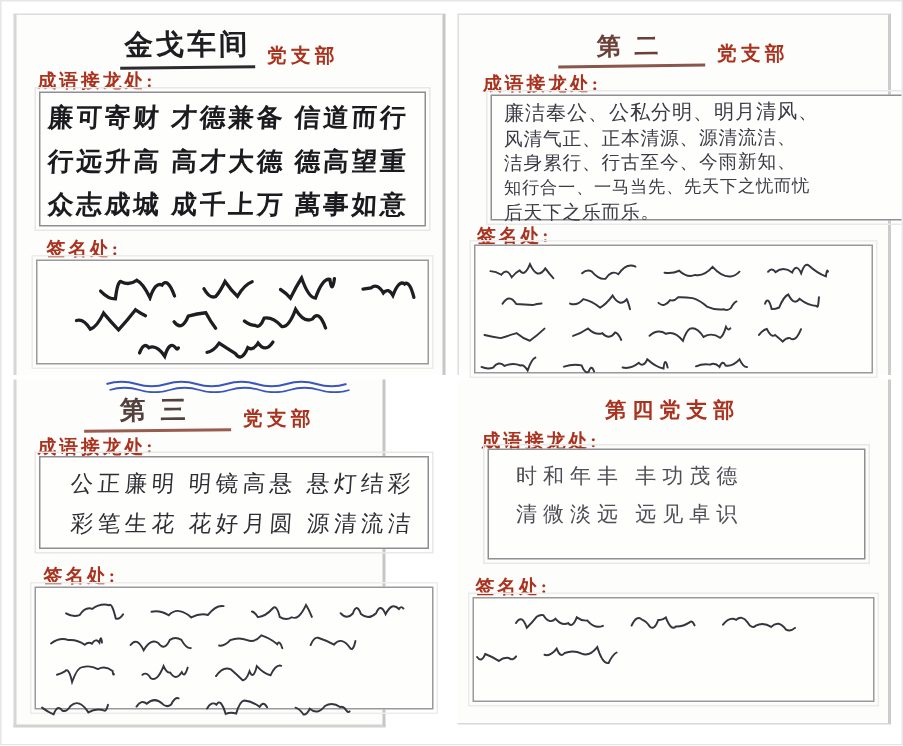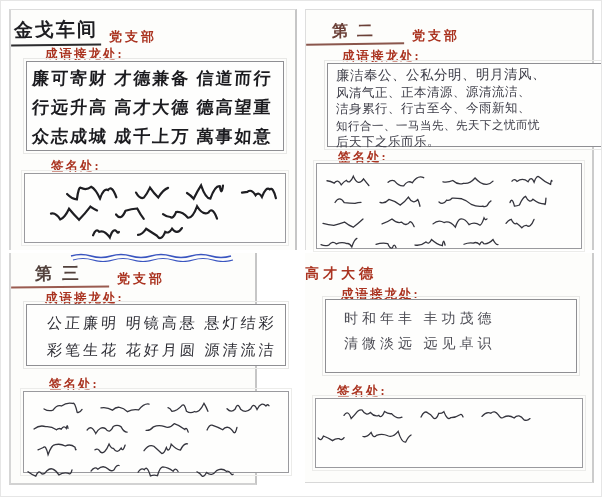--- a/index.html
+++ b/index.html
@@ -8,29 +8,29 @@
     border:1px solid #e6e6e6;box-sizing:border-box;overflow:hidden;
     font-family:"Liberation Serif","DejaVu Serif",serif;
   }
   .page{position:absolute;background:#fdfdfb;box-sizing:border-box;}
   .page.q1{left:8px;top:8px;width:288px;height:241px;border-top:1px solid #dcdcdc;border-left:2px solid #d6d6d6;border-right:2px solid #c6c6c6;}
   .page.q2{left:304px;top:8px;width:289px;height:241px;border-top:1px solid #dcdcdc;border-left:1px solid #dedede;border-right:2px solid #cccccc;}
   .page.q3{left:8px;top:252px;width:248px;height:232px;border-left:2px solid #d6d6d6;border-right:2px solid #c6c6c6;border-bottom:2px solid #d2d2d2;}
   .page.q4{left:304px;top:252px;width:289px;height:230px;border-right:2px solid #cccccc;border-bottom:1px solid #d8d8d8;}
 
   .abs{position:absolute;}
-  .title-row{width:100%;white-space:nowrap;}
+  .title-row{width:100%;text-align:center;white-space:nowrap;}
   .t-hand{color:var(--ink);font-weight:700;font-size:19px;letter-spacing:2px;
     border-bottom:2px solid #2c2c2e;padding:0 3px 1px 3px;display:inline-block;transform:rotate(-0.6deg);}
   .t-hand.pen2{color:#6b4038;font-size:16px;letter-spacing:9px;border-bottom:2px solid #8a564c;padding:0 22px 1px 26px;transform:rotate(-0.8deg);}
   .t-hand.pen3{color:#52413c;font-size:17px;letter-spacing:10px;border-bottom:2px solid #9a5b50;padding:0 20px 1px 24px;transform:rotate(-0.5deg);}
   .t-red{color:var(--red);font-weight:700;font-size:13px;letter-spacing:3px;margin-left:8px;vertical-align:bottom;}
   .t-red.solo{font-size:14px;letter-spacing:4px;margin-left:0;}
 
-  .red-label{color:var(--red);font-weight:700;font-size:12.5px;letter-spacing:2px;white-space:nowrap;margin-left:20px;}
+  .red-label{color:var(--red);font-weight:700;font-size:12.5px;letter-spacing:2px;white-space:nowrap;}
 
   .idiom-box{border:1px solid #8f8f93;outline:1px solid #e8e8e6;outline-offset:2px;background:#fefefd;box-sizing:border-box;}
   .sign-box{border:1px solid #9a9a9e;outline:1px solid #ececea;outline-offset:2px;background:#fefefd;box-sizing:border-box;}
 
   .q1 .idiom-line{font-size:17px;font-weight:700;color:#1b1b1f;letter-spacing:2px;line-height:29px;white-space:nowrap;transform:skewX(-3deg);}
   .q2 .idiom-line{font-size:12.5px;color:#3b3b46;letter-spacing:0.5px;line-height:16.5px;white-space:nowrap;transform:rotate(-0.4deg);}
   .q3 .idiom-line{font-size:15px;color:#2d2d34;letter-spacing:3px;line-height:27px;white-space:nowrap;transform:skewX(-4deg);}
   .q4 .idiom-line{font-size:14px;color:#4e4e56;letter-spacing:4px;line-height:25px;white-space:nowrap;}
 
   .sig-row{display:flex;align-items:center;gap:15px;height:21px;}
@@ -229,21 +229,21 @@
           </svg>
           <svg width="40" height="15" viewBox="0 0 40 15" style="transform: rotate(-1.5deg);">
             <path d="M2 8.3 Q4.6 9.1 7.2 13.0 Q9.3 13.4 11.5 9.3 Q16.6 13.9 21.6 7.7 Q26.7 4.7 31.7 8.7 Q33.8 7.8 35.8 11.0 Q36.9 12.8 38.0 11.7" fill="none" stroke="#35353e" stroke-width="1.3" stroke-linecap="round"></path>
           </svg>
         </div>
       </div>
   </div>
 
   <div class="page q4">
     <div class="abs title-row" style="top:12px;left:0;">
-      <span class="t-red solo">高才大德</span>
+      <span class="t-red solo">第四党支部</span>
     </div>
     <div class="abs red-label" style="top:33px;left:16px;">成语接龙处:</div>
     <div class="abs idiom-box" style="top:46px;left:20px;width:252px;height:74px;padding:6px 0 0 18px;">
       <div class="idiom-line">时和年丰 丰功茂德</div>
       <div class="idiom-line">清微淡远 远见卓识</div>
     </div>
     <div class="abs red-label" style="top:130px;left:12px;">签名处:</div>
     <div class="abs sign-box" style="top:145px;left:10px;width:268px;height:70px;padding-top:6px;">
         <div class="sig-row" style="margin-left: 26px;">
           <svg width="62" height="15" viewBox="0 0 62 15" style="transform: rotate(1.8deg);">

